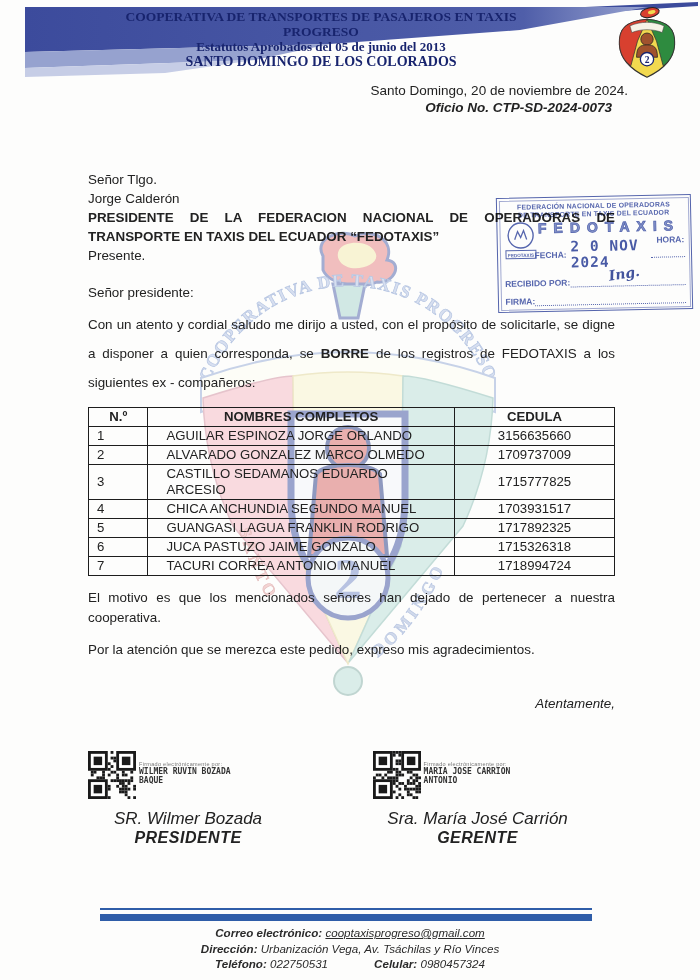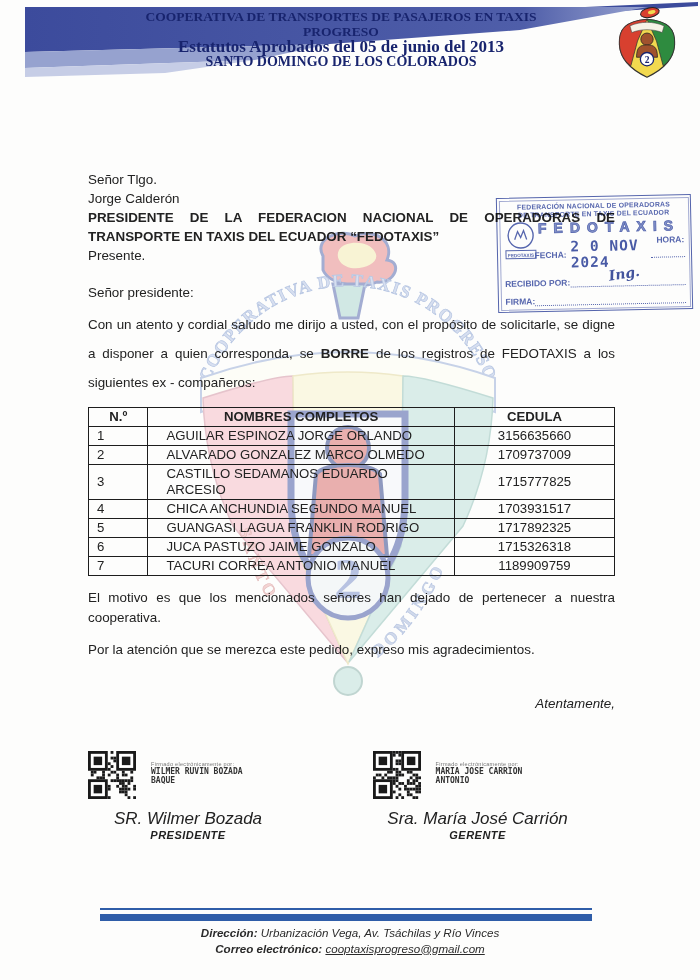--- a/index.html
+++ b/index.html
@@ -1,25 +1,25 @@
 <!DOCTYPE html>
 <html><head>
 <meta charset="utf-8">
 <style>
   html,body{margin:0;padding:0;background:#e8e8e8;}
   .page{position:relative;width:700px;height:980px;background:#fdfdfc;margin:0 auto;
         font-family:"Liberation Sans",sans-serif;color:#222;overflow:hidden;}
 
   
   .banner{position:absolute;top:0;left:0;z-index:1;}
-  .header-text{position:absolute;top:9px;left:56px;width:570px;text-align:center;z-index:2;
+  .header-text{position:absolute;top:9px;left:36px;width:570px;text-align:center;z-index:2;
                font-family:"Liberation Serif",serif;font-weight:bold;color:#18246e;}
   .header-text .l1{font-size:13.5px;line-height:15px;}
   .header-text .l2{font-size:13.5px;line-height:15px;}
-  .header-text .l3{font-size:17px;line-height:15px;}
+  .header-text .l3{font-size:13px;line-height:15px;}
   .header-text .l4{font-size:14px;line-height:16px;}
   .logo{position:absolute;top:5px;left:608px;z-index:2;}
 
   
   .dateblock{position:absolute;top:82px;right:72px;text-align:right;z-index:2;font-size:13.5px;line-height:17px;}
   .dateblock .oficio{font-weight:bold;font-style:italic;padding-right:16px;}
 
   
   .watermark{position:absolute;left:172px;top:226px;z-index:0;opacity:.55;}
 
@@ -37,27 +37,27 @@
   table.members th{font-weight:bold;text-align:center;}
   table.members td:nth-child(1){width:34px;text-align:left;padding-left:8px;}
   table.members td:nth-child(2){width:333px;text-align:left;}
   table.members td:nth-child(3){width:140px;text-align:center;}
 
   .closing{margin-top:36px;text-align:right;font-style:italic;}
 
   
   .sigs{margin-top:40px;display:flex;justify-content:space-between;}
   .sig{width:46%;}
-  .sig .digital{display:flex;align-items:flex-start;gap:15px;min-height:52px;}
+  .sig .digital{display:flex;align-items:flex-start;gap:3px;min-height:52px;}
   .sig .digital svg{flex:0 0 auto;}
   .sig .dtext{padding-top:10px;}
   .sig .dlabel{font-size:5.5px;color:#777;letter-spacing:.3px;}
   .sig .dname{font-family:"DejaVu Sans Mono",monospace;font-size:8px;font-weight:bold;line-height:9px;width:115px;color:#333;}
   .sig .sname{font-style:italic;font-size:17px;margin-top:6px;text-align:center;}
-  .sig .stitle{font-style:italic;font-weight:bold;font-size:11px;text-align:center;letter-spacing:.5px;}
+  .sig .stitle{font-style:italic;font-weight:bold;font-size:16px;text-align:center;letter-spacing:.5px;}
   .sig.left .sname,.sig.left .stitle{width:200px;}
   .sig.right{padding-left:30px;}
   .sig.right .sname,.sig.right .stitle{width:210px;}
 
   
   .stamp{position:absolute;left:497px;top:196px;width:193px;height:113px;z-index:3;
          border:1.6px solid #5565ae;color:#5767b0;transform:rotate(-1.2deg);
          mix-blend-mode:multiply;background:rgba(255,255,255,0);}
   .stamp .inner{position:absolute;inset:1.5px;border:.8px solid rgba(85,101,174,.55);padding:2px 4px;}
   .stamp .h1{font-size:6.9px;font-weight:bold;text-align:center;line-height:8.2px;letter-spacing:.2px;}
@@ -122,20 +122,24 @@
     <path d="M40 15 C 18 17 10 25 11 42 C 12 58 25 69 40 76 C 55 69 68 58 69 42 C 70 25 62 17 40 15 Z" fill="#f2d94f" stroke="#333" stroke-width="1.2"></path>
     <path d="M40 15 C 18 17 10 25 11 42 C 11.6 51 16 59 23 64 L 30 38 L 40 15 Z" fill="#d8402f" stroke="#333" stroke-width=".8"></path>
     <path d="M40 15 C 62 17 70 25 69 42 C 68.4 51 64 59 57 64 L 50 38 L 40 15 Z" fill="#2e8b3f" stroke="#333" stroke-width=".8"></path>
     <path d="M22 22 C 33 17 47 17 58 22 L 56 29 C 46 25 34 25 24 29 Z" fill="#f6f3e6" stroke="#444" stroke-width=".6"></path>
     <circle cx="40" cy="36" r="6.5" fill="#a0522d" stroke="#222" stroke-width=".8"></circle>
     <path d="M29 55 C 29 44 33 42 40 42 C 47 42 51 44 51 55 Z" fill="#a0522d" stroke="#222" stroke-width=".8"></path>
     <circle cx="40" cy="57" r="7" fill="#fff" stroke="#18246e" stroke-width="1.4"></circle>
     <text x="40" y="61" text-anchor="middle" font-size="10" font-weight="bold" fill="#18246e" font-family="Liberation Serif,serif">2</text>
   </svg>
 
+  <div class="dateblock">
+    <div>Santo Domingo, 20 de noviembre de 2024.</div>
+    <div class="oficio">Oficio No. CTP-SD-2024-0073</div>
+  </div>
 
   <svg class="watermark" width="352" height="480" viewBox="0 0 350 480">
     <defs>
       <path id="arcTop" d="M 32 170 A 148 148 0 0 1 318 170" fill="none"></path>
       <path id="arcL" d="M 62 290 Q 88 392 152 436" fill="none"></path>
       <path id="arcR" d="M 196 438 Q 262 392 290 288" fill="none"></path>
     </defs>
 
     <path d="M150 30 C 140 12 168 2 182 10 C 200 2 222 14 214 34 C 230 36 222 58 204 56 C 186 64 156 58 150 44 Z" fill="#e98c8c" stroke="#5a6db0" stroke-width="3"></path>
     <path d="M166 24 C 172 14 196 14 202 26 C 208 36 192 44 178 42 C 168 40 162 32 166 24 Z" fill="#f5ecb4"></path>
@@ -215,21 +219,21 @@
             <td>1717892325</td>
           </tr>
           <tr>
             <td>6</td>
             <td>JUCA PASTUZO JAIME GONZALO</td>
             <td>1715326318</td>
           </tr>
           <tr>
             <td>7</td>
             <td>TACURI CORREA ANTONIO MANUEL</td>
-            <td>1189909759</td>
+            <td>1718994724</td>
           </tr>
         </tbody>
     </table>
 
     <div class="p2">El motivo es que los mencionados señores han dejado de pertenecer a nuestra cooperativa.</div>
     <div class="p3">Por la atención que se merezca este pedido, expreso mis agradecimientos.</div>
 
     <div class="closing">Atentamente,</div>
 
     <div class="sigs">
@@ -427,18 +431,19 @@
         <span>FIRMA:</span>
         <span class="leader"></span>
       </div>
     </div>
   </div>
 
   <div class="footer">
     <div class="rule-thin"></div>
     <div class="rule-thick"></div>
     <div class="lines">
+      <div><b>Correo electrónico:</b> <span class="email">cooptaxisprogreso@gmail.com</span></div>
       <div><b>Dirección:</b><span> Urbanización Vega, Av. Tsáchilas y Río Vinces</span></div>
-      <div><b>Correo electrónico:</b> <span class="email">cooptaxisprogreso@gmail.com</span></div>
+      <div><b>Teléfono:</b><span> 022750531</span><span class="gap"></span><b>Celular:</b><span> 0980457324</span></div>
     </div>
   </div>
 
 </div>
 
 </body></html>

